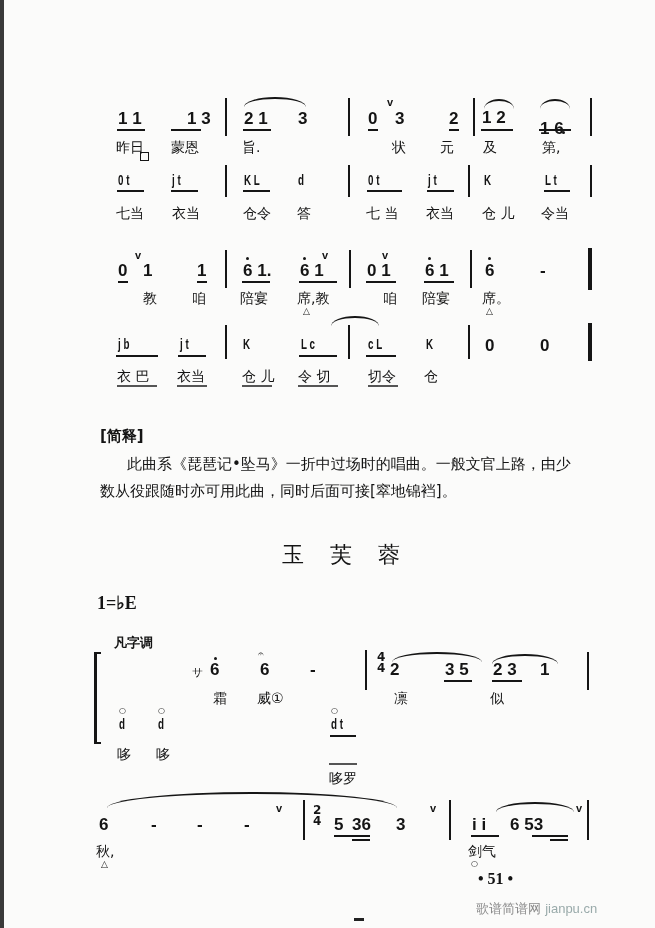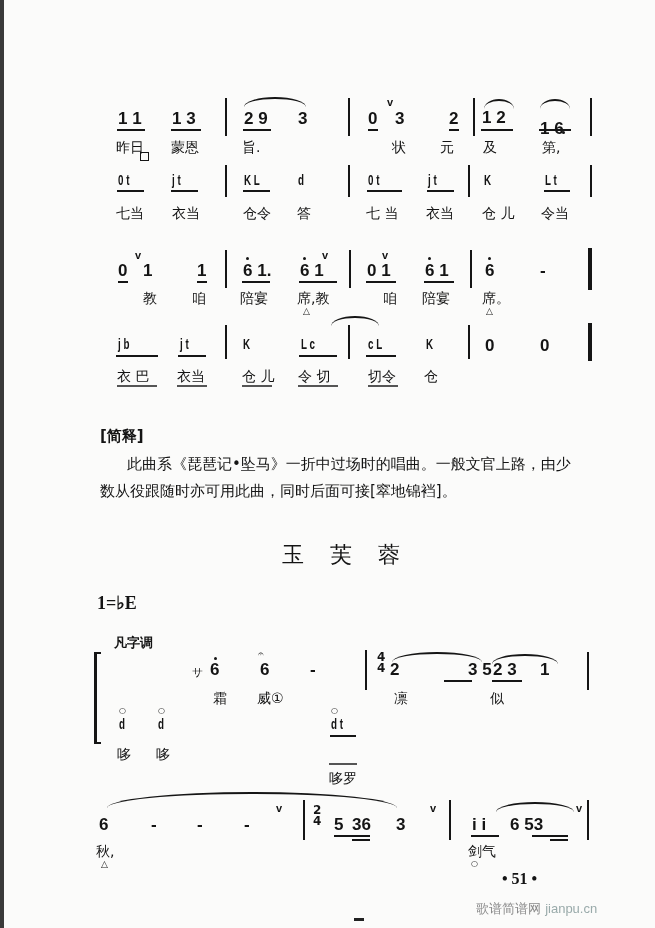--- a/index.html
+++ b/index.html
@@ -30,25 +30,25 @@
 </style>
 </head>
 <body>
 
 <div class="page-edge"></div>
 
 <div>
 
   <div class="abs n" style="left:118px;top:109px">1 1</div>
   <div class="uline" style="left:117px;top:129px;width:28px"></div>
-  <div class="abs n" style="left:172px;top:109px">1 3</div>
+  <div class="abs n" style="left:187px;top:109px">1 3</div>
   <div class="uline" style="left:171px;top:129px;width:30px"></div>
   <div class="bar" style="left:225px;top:98px;height:38px"></div>
   <div class="slur" style="left:244px;top:97px;width:62px"></div>
-  <div class="abs n" style="left:244px;top:109px">2 9</div>
+  <div class="abs n" style="left:244px;top:109px">2 1</div>
   <div class="uline" style="left:243px;top:129px;width:28px"></div>
   <div class="abs n" style="left:298px;top:109px">3</div>
   <div class="bar" style="left:348px;top:98px;height:38px"></div>
   <div class="breath" style="left:387px;top:96px">v</div>
   <div class="abs n" style="left:368px;top:109px">0</div>
   <div class="uline" style="left:368px;top:129px;width:10px"></div>
   <div class="abs n" style="left:395px;top:109px">3</div>
   <div class="abs n" style="left:449px;top:109px">2</div>
   <div class="uline" style="left:449px;top:129px;width:10px"></div>
   <div class="bar" style="left:473px;top:98px;height:38px"></div>
@@ -187,21 +187,21 @@
   <div class="fermata" style="left:258px;top:648px">𝄐</div>
   <div class="abs n" style="left:260px;top:660px">6</div>
   <div class="abs n" style="left:310px;top:660px">-</div>
   <div class="bar" style="left:365px;top:650px;height:40px"></div>
   <div class="abs" style="left:377px;top:652px;font-size:12px;font-weight:bold;line-height:11px;text-align:center">
     <div>4</div>
     <div>4</div>
   </div>
   <div class="slur" style="left:392px;top:652px;width:90px"></div>
   <div class="abs n" style="left:390px;top:660px">2</div>
-  <div class="abs n" style="left:468px;top:660px">3 5</div>
+  <div class="abs n" style="left:445px;top:660px">3 5</div>
   <div class="uline" style="left:444px;top:680px;width:28px"></div>
   <div class="slur" style="left:492px;top:654px;width:66px"></div>
   <div class="abs n" style="left:493px;top:660px">2 3</div>
   <div class="uline" style="left:492px;top:680px;width:30px"></div>
   <div class="abs n" style="left:540px;top:660px">1</div>
   <div class="bar" style="left:587px;top:652px;height:38px"></div>
 
   <div class="abs lyr" style="left:213px;top:690px">霜</div>
   <div class="abs lyr" style="left:257px;top:690px">威①</div>
   <div class="abs lyr" style="left:394px;top:690px">凛</div>
@@ -248,18 +248,18 @@
   <div class="uline" style="left:550px;top:839px;width:18px"></div>
   <div class="breath" style="left:576px;top:802px">v</div>
   <div class="bar" style="left:587px;top:800px;height:40px"></div>
 
   <div class="abs lyr" style="left:96px;top:843px">秋,</div>
   <div class="tri" style="left:101px;top:859px">△</div>
   <div class="abs lyr" style="left:468px;top:843px">剑气</div>
   <div class="circle" style="left:471px;top:859px">○</div>
 </div>
 
-<div class="abs pageno" style="left:502px;top:870px">• 51 •</div>
+<div class="abs pageno" style="left:478px;top:870px">• 51 •</div>
 <div class="abs watermark" style="left:476px;top:900px">
   <span>歌谱简谱网</span>
   <span class="latin">jianpu.cn</span>
 </div>
 <div class="abs" style="left:354px;top:918px;width:10px;height:10px;border-top:3px solid #222"></div>
 
 </body></html>

